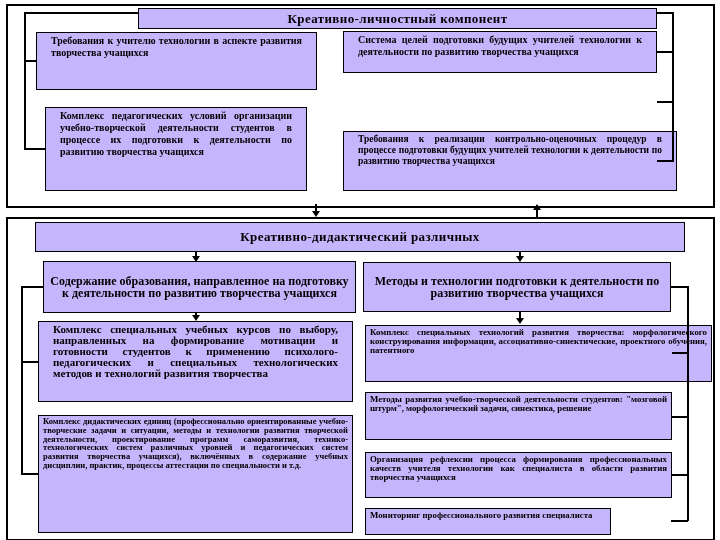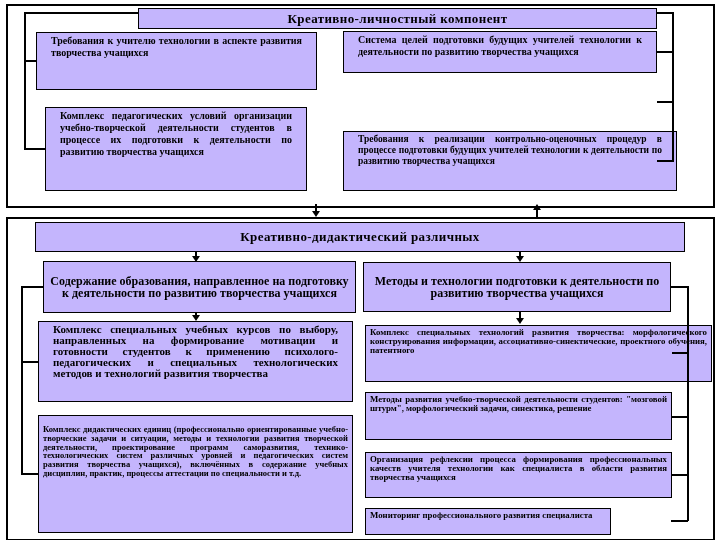--- a/index.html
+++ b/index.html
@@ -11,21 +11,21 @@
   .outer{position:absolute;border:2px solid #000;background:#fff;}
   .box{position:absolute;border:1.5px solid #000;background:#c4b5fd;overflow:hidden;box-sizing:border-box;}
   .ttl{display:flex;align-items:center;justify-content:center;text-align:center;
        font-size:13px;letter-spacing:.4px;}
   .hdr{display:flex;align-items:center;justify-content:center;text-align:center;
        font-size:12px;line-height:12px;padding:18px 6px;font-family:Liberation Serif, serif;}
   .txt{text-align:justify;text-align-last:left;padding:2px 14px;}
   .f10{font-size:10px;line-height:12px;}
   .f9{font-size:11px;line-height:11px;}
   .f88{font-size:8.8px;line-height:9.4px;padding:1.5px 4px;}
-  .f85{font-size:8.5px;line-height:8.8px;padding:9px 4px;}
+  .f85{font-size:8.5px;line-height:8.8px;padding:1px 4px;}
   .ln{position:absolute;background:#000;}
   .arrow{position:absolute;}
   .arrow .stem{position:absolute;left:3px;top:0;width:1.5px;background:#000;}
   .arrow .head{position:absolute;width:0;height:0;border-left:4px solid transparent;border-right:4px solid transparent;}
   .arrow.down .head{border-top:6px solid #000;bottom:0;left:0;}
   .arrow.up .head{border-bottom:6px solid #000;top:0;left:0;}
   .arrow.up .stem{top:auto;bottom:0;}
 </style>
 </head>
 <body>

